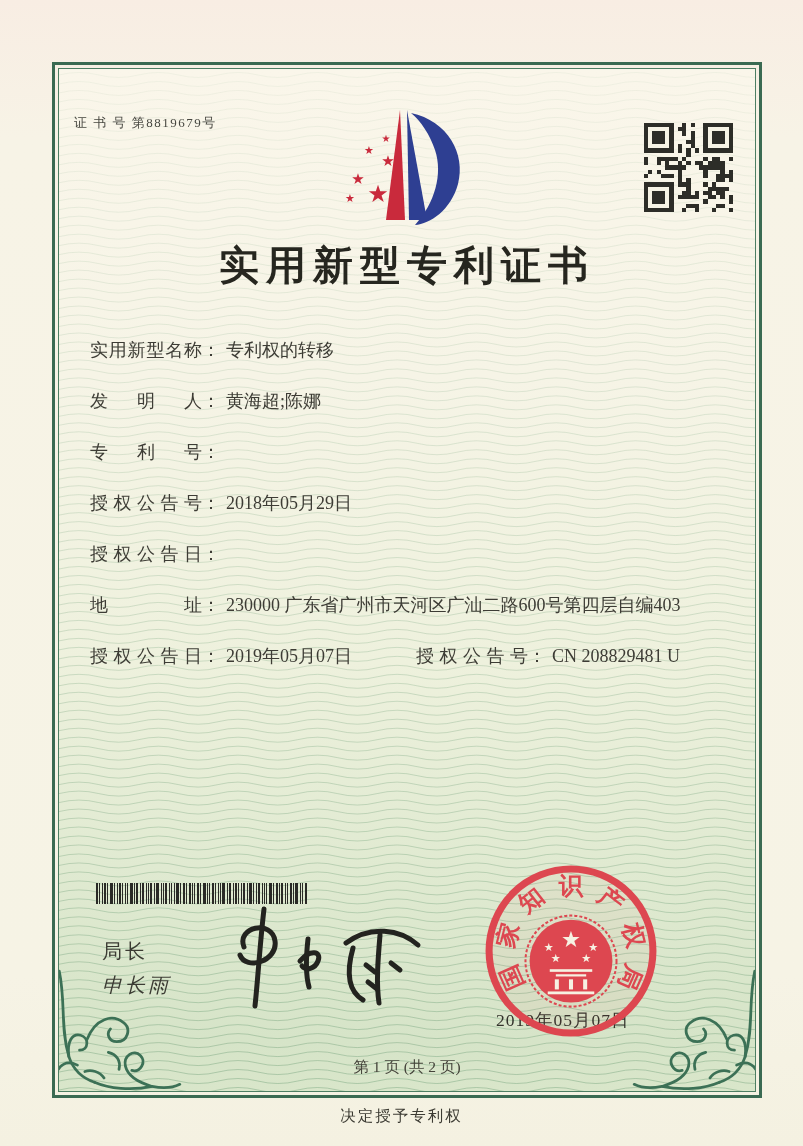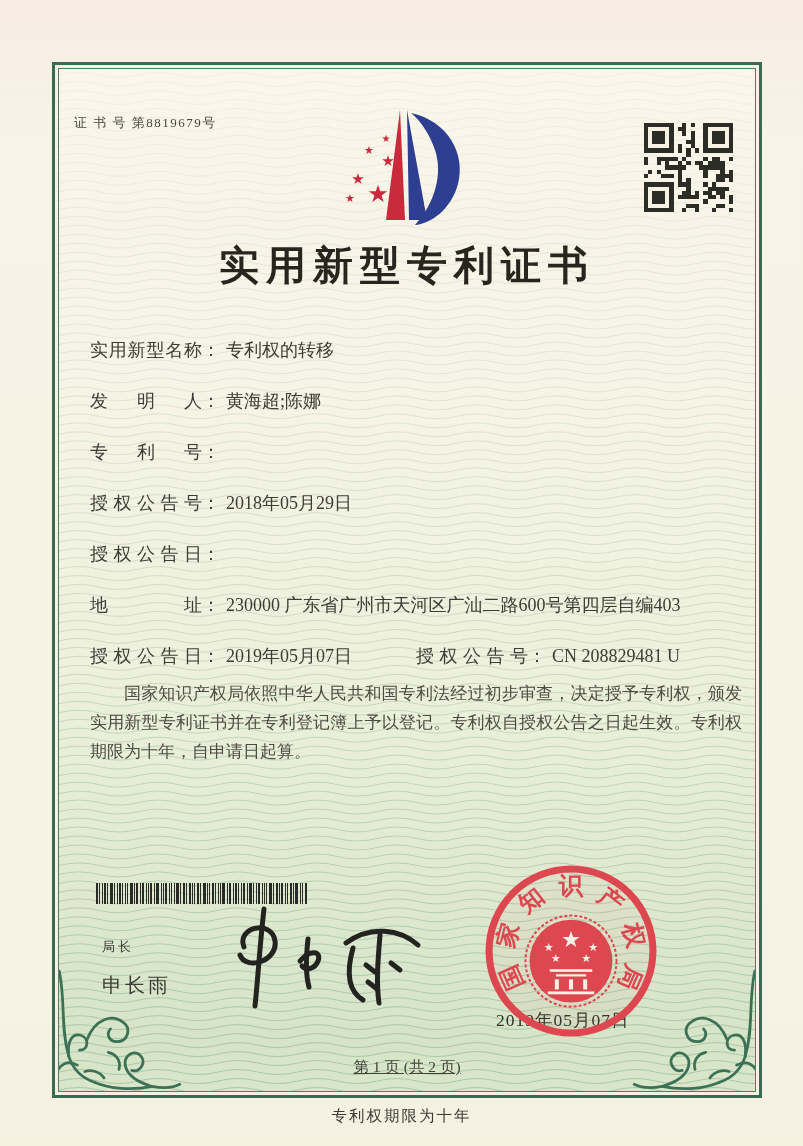--- a/index.html
+++ b/index.html
@@ -31,26 +31,26 @@
   .fields{left:90px;top:338px;width:652px;font-size:18px;line-height:24px;color:#3d3c35;}
   .frow{display:flex;margin-bottom:27px;align-items:flex-end;}
   .f-label{display:inline-block;width:112px;text-align:justify;text-align-last:justify;flex:none;}
   .f-colon{flex:none;}
   .f-value{margin-left:6px;}
   .f-value.addr{width:548px;word-break:break-all;}
   .f-value.fixed{width:190px;flex:none;}
   .paras{left:90px;top:679px;width:652px;font-size:17px;line-height:29px;text-align:justify;color:#4c4b41;}
   .paras p{margin:0;text-indent:2em;}
   .barcode{left:96px;top:883px;}
-  .director-role{left:102px;top:938px;font-size:13px;letter-spacing:3px;color:#3b3b33;}
-  .director-name{left:102px;top:972px;font-size:20px;letter-spacing:3px;color:#3b3b33;}
+  .director-role{left:102px;top:938px;font-size:20px;letter-spacing:3px;color:#3b3b33;}
+  .director-name{left:102px;top:972px;font-size:20px;letter-spacing:3px;color:#3b3b33;font-style:italic;}
   .signature{left:220px;top:903px;}
   .seal{left:482px;top:862px;z-index:7;}
   .seal-date{left:496px;top:1008px;font-size:17.5px;letter-spacing:1px;color:#33332c;z-index:6;}
-  .page-info{left:52px;top:1057px;width:710px;text-align:center;font-size:15.5px;color:#44433a;text-decoration:underline;}
+  .page-info{left:52px;top:1057px;width:710px;text-align:center;font-size:15.5px;color:#44433a;}
   .back-note{left:0;top:1106px;width:803px;text-align:center;font-size:15.5px;letter-spacing:2px;color:#3c3b33;}
 </style>
 </head>
 <body>
 
 <div class="paper">
   <div class="paper-inner">
     <svg class="waves" id="waves" viewBox="0 0 700 1024" preserveAspectRatio="none">
         <path d="M0 6 q 20 -5 40 0 t 40 0 t 40 0 t 40 0 t 40 0 t 40 0 t 40 0 t 40 0 t 40 0 t 40 0 t 40 0 t 40 0 t 40 0 t 40 0 t 40 0 t 40 0 t 40 0 t 40 0" fill="none" stroke="#6f9f78" stroke-width="0.8" stroke-opacity="0.093"></path>
         <path d="M0 15 q 20 -5 40 0 t 40 0 t 40 0 t 40 0 t 40 0 t 40 0 t 40 0 t 40 0 t 40 0 t 40 0 t 40 0 t 40 0 t 40 0 t 40 0 t 40 0 t 40 0 t 40 0 t 40 0" fill="none" stroke="#6f9f78" stroke-width="0.8" stroke-opacity="0.097"></path>
@@ -364,21 +364,20 @@
     <span class="f-label">授权公告日</span>
       <span class="f-colon">：</span>
     <span class="f-value fixed">2019年05月07日</span>
     <span class="f-label">授权公告号</span>
       <span class="f-colon">：</span>
     <span class="f-value">CN 208829481 U</span>
   </div>
 </div>
 
 <div class="abs paras">
-  <p>国家知识产权局依照中华人民共和国专利法经过初步审查，决定授予专利权，颁发实用新型专利证书并在专利登记簿上予以登记。专利权自授权公告之日起生效。专利权期限为十年，自申请日起算。</p>
 </div>
 
 <svg class="abs barcode" id="barcode" width="216" height="21" viewBox="0 0 216 21">
     <rect x="0" y="0" width="2" height="21" fill="#2a2a26"></rect>
     <rect x="3" y="0" width="1" height="21" fill="#2a2a26"></rect>
     <rect x="6" y="0" width="1" height="21" fill="#2a2a26"></rect>
     <rect x="8" y="0" width="2" height="21" fill="#2a2a26"></rect>
     <rect x="11" y="0" width="1" height="21" fill="#2a2a26"></rect>
     <rect x="14" y="0" width="3" height="21" fill="#2a2a26"></rect>
     <rect x="18" y="0" width="1" height="21" fill="#2a2a26"></rect>
@@ -492,13 +491,13 @@
     <rect x="67" y="106" width="42" height="2.6"></rect>
     <rect x="73" y="111" width="30" height="2.2"></rect>
     <rect x="72" y="116" width="4" height="10"></rect>
     <rect x="86" y="116" width="4" height="10"></rect>
     <rect x="100" y="116" width="4" height="10"></rect>
     <rect x="65" y="128" width="46" height="2.8"></rect>
   </g>
 </svg>
 
 <div class="abs page-info">第 1 页 (共 2 页)</div>
-<div class="abs back-note">专利权期限为十年</div>
+<div class="abs back-note">决定授予专利权</div>
 
 </body></html>

